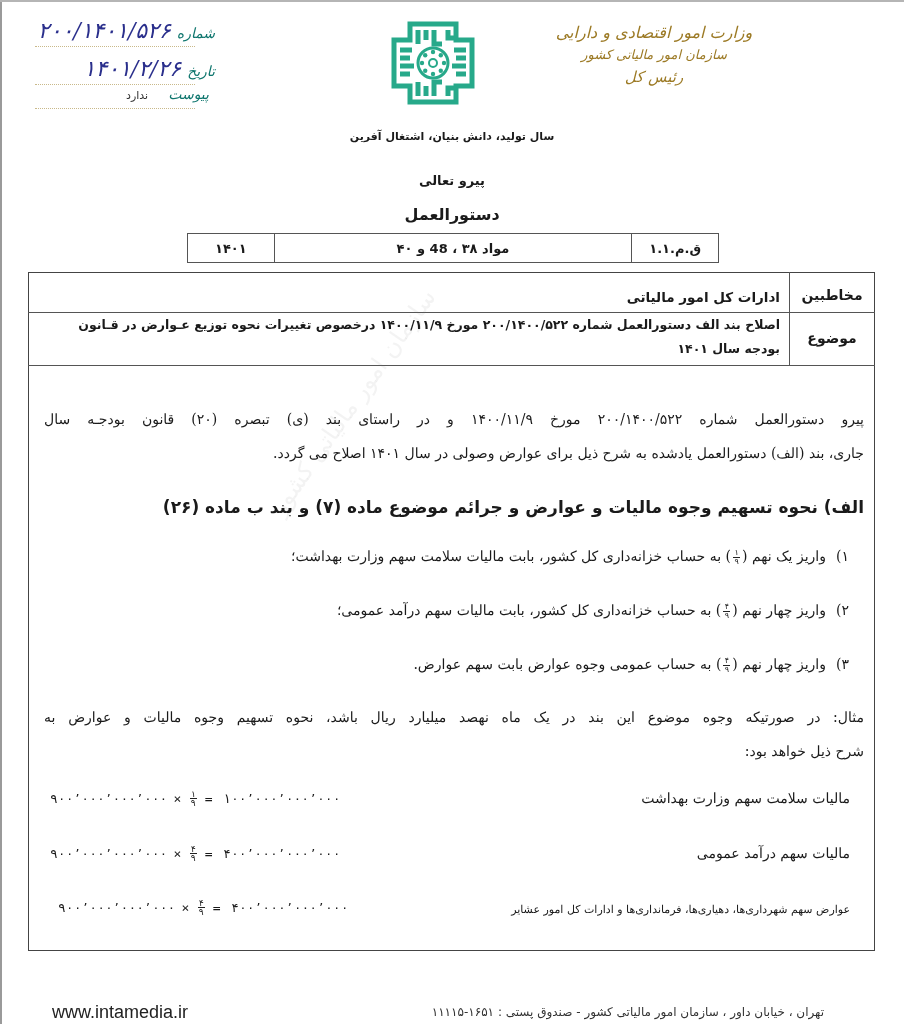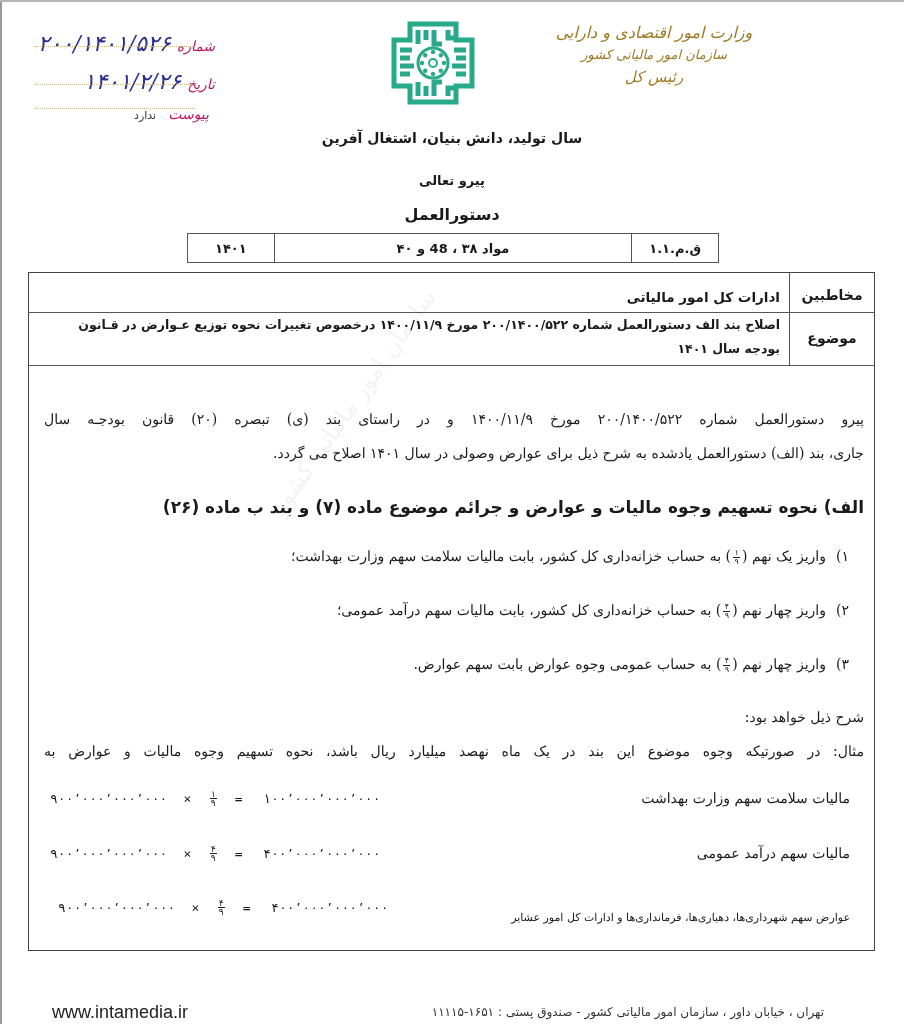--- a/index.html
+++ b/index.html
@@ -6,21 +6,21 @@
     body {
       width:904px; height:1024px; overflow:hidden; background:#ffffff;
       position:relative; font-family:"DejaVu Sans", sans-serif; color:#1a1a1a;
     }
     .frame-left { position:absolute; left:0; top:0; width:2px; height:1024px; background:#9a9a9a; }
     .frame-top { position:absolute; left:0; top:0; width:904px; height:2px; background:#b5b5b5; }
     .abs { position:absolute; }
 
     
     .meta-line { position:absolute; right:0; display:flex; align-items:baseline; direction:rtl; }
-    .meta-label { color:#be185d; font-family:"DejaVu Serif", serif; font-size:14px; font-style:italic;margin-top:20px; }
+    .meta-label { color:#0f766e; font-family:"DejaVu Serif", serif; font-size:14px; font-style:italic; }
     .meta-value { color:#2a2f8c; font-family:"DejaVu Serif", serif; font-style:italic; font-size:22px; letter-spacing:1px; margin-right:6px; }
     .meta-dots { position:absolute; height:0; border-top:1px dotted #c9b98a; }
 
     
     .ministry { position:absolute; right:140px; top:22px; width:220px; text-align:center; direction:rtl;
       color:#9c7a25; font-family:"DejaVu Serif", serif; font-style:italic; line-height:22px; }
     .ministry .l1 { font-size:16px; }
     .ministry .l2 { font-size:13px; }
     .ministry .l3 { font-size:15px; }
 
@@ -46,21 +46,21 @@
     .heading { position:absolute; right:40px; direction:rtl; font-weight:bold; font-size:17px; }
     .item { position:absolute; right:55px; direction:rtl; font-family:"DejaVu Serif", serif; font-size:14px; }
     .item .num { margin-left:10px; }
     .frac { display:inline-block; vertical-align:middle; font-size:8px; line-height:8px; text-align:center; margin:0 2px; }
     .frac span { display:block; }
     .frac .bar { border-top:1px solid #222; width:7px; margin:0 auto; }
 
     .calc-row { position:absolute; left:50px; width:800px; height:24px; }
     .calc-label { position:absolute; right:0; direction:rtl; font-family:"DejaVu Serif", serif; font-size:14px; }
     .calc-label.small { font-size:11px; }
-    .calc-expr { position:absolute; left:0; direction:ltr; font-family:"DejaVu Sans Mono", monospace; font-size:13px; letter-spacing:0.5px; display:flex; align-items:center; gap:16px; white-space:nowrap; }
+    .calc-expr { position:absolute; left:0; direction:ltr; font-family:"DejaVu Sans Mono", monospace; font-size:13px; letter-spacing:0.5px; display:flex; align-items:center; gap:6px; white-space:nowrap; }
     .calc-expr .frac { font-size:9px; }
 
     .footer { position:absolute; top:1002px; left:0; width:904px; height:20px; }
     .footer-url { position:absolute; left:52px; top:0; font-family:"Liberation Sans", sans-serif; font-size:18px; color:#222; }
     .footer-addr { position:absolute; right:80px; top:3px; direction:rtl; font-size:12px; color:#333; }
 
     .watermark { position:absolute; left:330px; top:330px; width:300px; height:360px; direction:rtl; color:rgba(120,120,120,0.09);
       font-family:"DejaVu Serif", serif; font-size:24px; transform:rotate(-55deg); transform-origin:center; pointer-events:none; }
   </style>
 </head>
@@ -75,21 +75,21 @@
     <span class="meta-value">۲۰۰/۱۴۰۱/۵۲۶</span>
   </div>
   <div class="meta-dots" style="left:20px; right:20px; top:34px;"></div>
   <div class="meta-line" style="top:44px;">
     <span class="meta-label">تاریخ</span>
     <span class="meta-value">۱۴۰۱/۲/۲۶</span>
   </div>
   <div class="meta-dots" style="left:20px; right:20px; top:72px;"></div>
   <div class="meta-line" style="top:74px; right:6px;">
     <span class="meta-label">پیوست</span>
-    <span style="font-size:11px; margin-right:12px; color:#333;text-align:right;">ندارد</span>
+    <span style="font-size:11px; margin-right:20px; color:#333;text-align:right;">ندارد</span>
   </div>
   <div class="meta-dots" style="left:20px; right:20px; top:96px;"></div>
 </div>
 
 <div class="logo">
   <svg width="86" height="86" viewBox="0 0 86 86">
     <g fill="none" stroke="#27a98a" stroke-width="5">
       <path d="M20 4 H66 V20 H82 V66 H66 V82 H20 V66 H4 V20 H20 Z"></path>
       <path d="M28 10 V24 M36 10 V20 M44 10 V24 H52 M58 10 V18 H66"></path>
       <path d="M28 76 V62 M36 76 V66 M44 76 V62 H52 M58 76 V68 H66"></path>
@@ -110,21 +110,21 @@
     <circle cx="43" cy="43" r="4" fill="none" stroke="#27a98a" stroke-width="2"></circle>
   </svg>
 </div>
 
 <div class="ministry">
   <div class="l1">وزارت امور اقتصادی و دارایی</div>
   <div class="l2">سازمان امور مالیاتی کشور</div>
   <div class="l3">رئیس کل</div>
 </div>
 
-<div class="center-text" style="top:130px; font-size:14px;">سال تولید، دانش بنیان، اشتغال آفرین</div>
+<div class="center-text" style="top:130px; font-size:11px;">سال تولید، دانش بنیان، اشتغال آفرین</div>
 <div class="center-text" style="top:173px; font-size:13px;">پیرو تعالی</div>
 <div class="center-text" style="top:205px; font-size:16px;">دستورالعمل</div>
 
 <div class="strip">
   <div style="width:86px;">ق.م.۱.۱</div>
   <div style="width:358px;">مواد ۳۸ ، 48 و ۴۰</div>
   <div style="width:86px;">۱۴۰۱</div>
 </div>
 
 <div class="body-frame"></div>
@@ -152,22 +152,22 @@
   <span class="num">۱)</span><span>واریز یک نهم (</span><span class="frac"><span>۱</span><span class="bar"></span><span>۹</span></span><span>) به حساب خزانه‌داری کل کشور، بابت مالیات سلامت سهم وزارت بهداشت؛</span>
 </div>
 <div class="item" style="top:602px;">
   <span class="num">۲)</span><span>واریز چهار نهم (</span><span class="frac"><span>۴</span><span class="bar"></span><span>۹</span></span><span>) به حساب خزانه‌داری کل کشور، بابت مالیات سهم درآمد عمومی؛</span>
 </div>
 <div class="item" style="top:656px;">
   <span class="num">۳)</span><span>واریز چهار نهم (</span><span class="frac"><span>۴</span><span class="bar"></span><span>۹</span></span><span>) به حساب عمومی وجوه عوارض بابت سهم عوارض.</span>
 </div>
 
 <div class="para" style="top:700px;">
+  <div style="text-align-last:justify;">مثال: در صورتیکه وجوه موضوع این بند در یک ماه نهصد میلیارد ریال باشد، نحوه تسهیم وجوه مالیات و عوارض به</div>
   <div>شرح ذیل خواهد بود:</div>
-  <div style="text-align-last:justify;">مثال: در صورتیکه وجوه موضوع این بند در یک ماه نهصد میلیارد ریال باشد، نحوه تسهیم وجوه مالیات و عوارض به</div>
 </div>
 
 <div class="calc-row" style="top:790px;">
   <div class="calc-expr">
     <span>۹۰۰٬۰۰۰٬۰۰۰٬۰۰۰</span>
       <span>×</span>
     <span class="frac">
         <span>۱</span>
         <span class="bar"></span>
         <span>۹</span>
@@ -196,19 +196,19 @@
     <span>۹۰۰٬۰۰۰٬۰۰۰٬۰۰۰</span>
       <span>×</span>
     <span class="frac">
         <span>۴</span>
         <span class="bar"></span>
         <span>۹</span>
       </span>
     <span>=</span>
       <span style="margin-left:4px;">۴۰۰٬۰۰۰٬۰۰۰٬۰۰۰</span>
   </div>
-  <div class="calc-label small" style="top:12px;">عوارض سهم شهرداری‌ها، دهیاری‌ها، فرمانداری‌ها و ادارات کل امور عشایر</div>
+  <div class="calc-label small" style="top:4px;">عوارض سهم شهرداری‌ها، دهیاری‌ها، فرمانداری‌ها و ادارات کل امور عشایر</div>
 </div>
 
 <div class="footer">
   <div class="footer-url">www.intamedia.ir</div>
   <div class="footer-addr">تهران ، خیابان داور ، سازمان امور مالیاتی کشور - صندوق پستی : ۱۶۵۱-۱۱۱۱۵</div>
 </div>
 
 </body></html>

